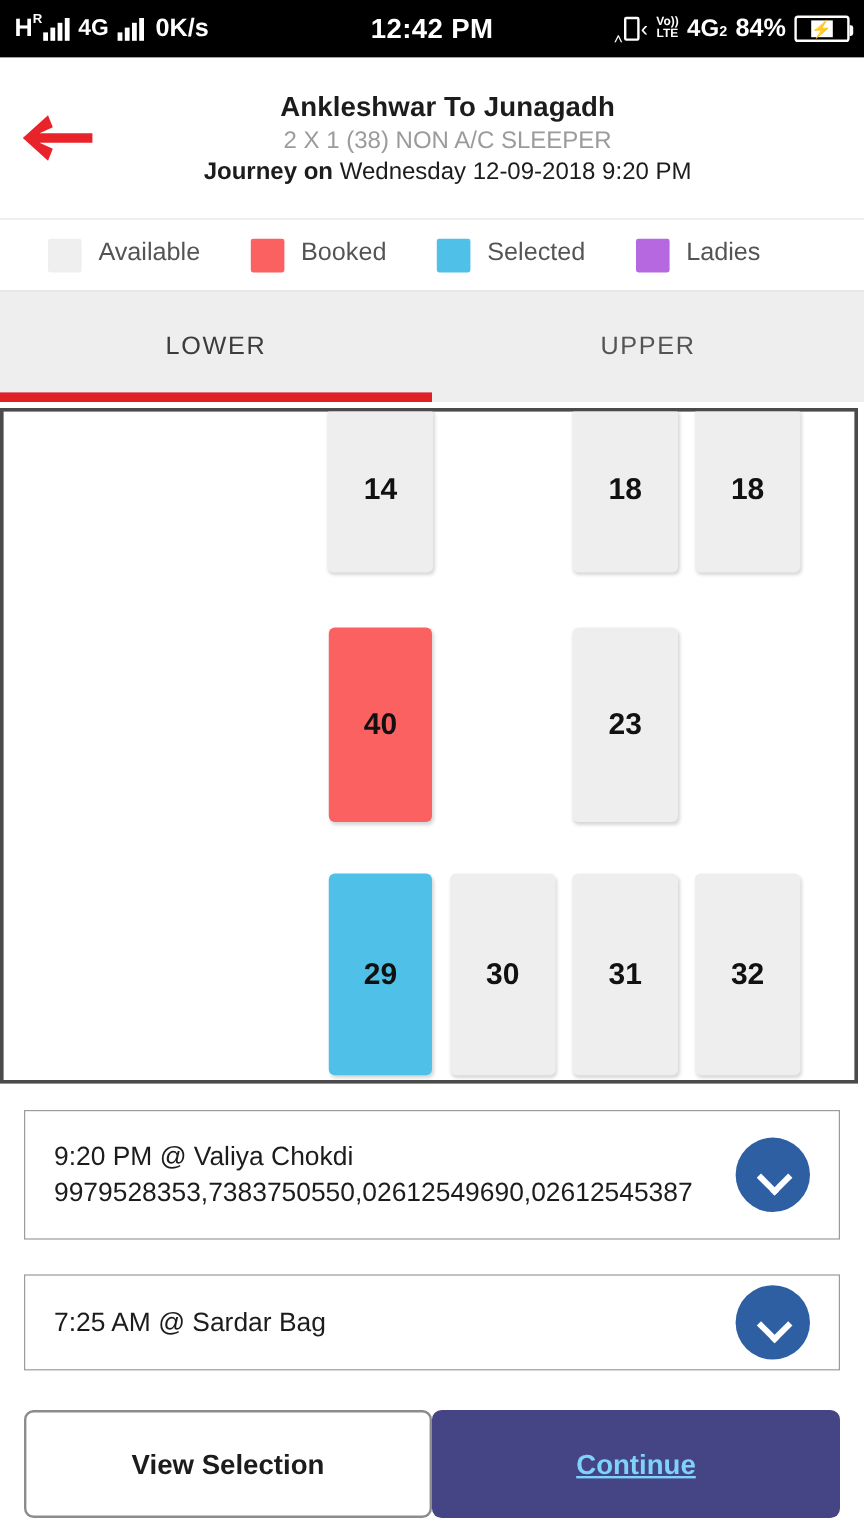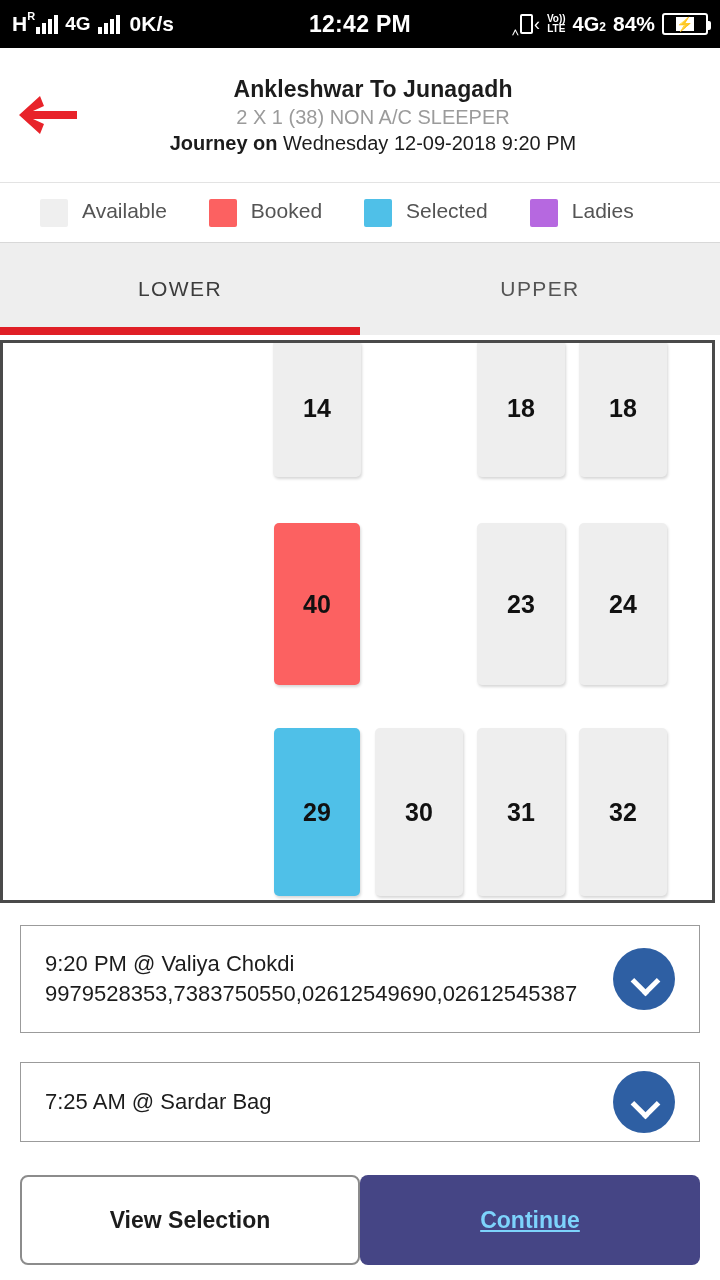--- a/index.html
+++ b/index.html
@@ -264,23 +264,20 @@
       </div>
       <div class="seat available" style="left: 576px; top: -3px; width: 88px; height: 137px;">
         <span>18</span>
       </div>
       <div class="seat booked" style="left: 271px; top: 180px; width: 86px; height: 162px;">
         <span>40</span>
       </div>
       <div class="seat available" style="left: 474px; top: 180px; width: 88px; height: 162px;">
         <span>23</span>
       </div>
-      <div class="seat available" style="left: 576px; top: 180px; width: 88px; height: 162px;">
-        <span>24</span>
-      </div>
       <div class="seat selected" style="left: 271px; top: 385px; width: 86px; height: 168px;">
         <span>29</span>
       </div>
       <div class="seat available" style="left: 372px; top: 385px; width: 88px; height: 168px;">
         <span>30</span>
       </div>
       <div class="seat available" style="left: 474px; top: 385px; width: 88px; height: 168px;">
         <span>31</span>
       </div>
       <div class="seat available" style="left: 576px; top: 385px; width: 88px; height: 168px;">

